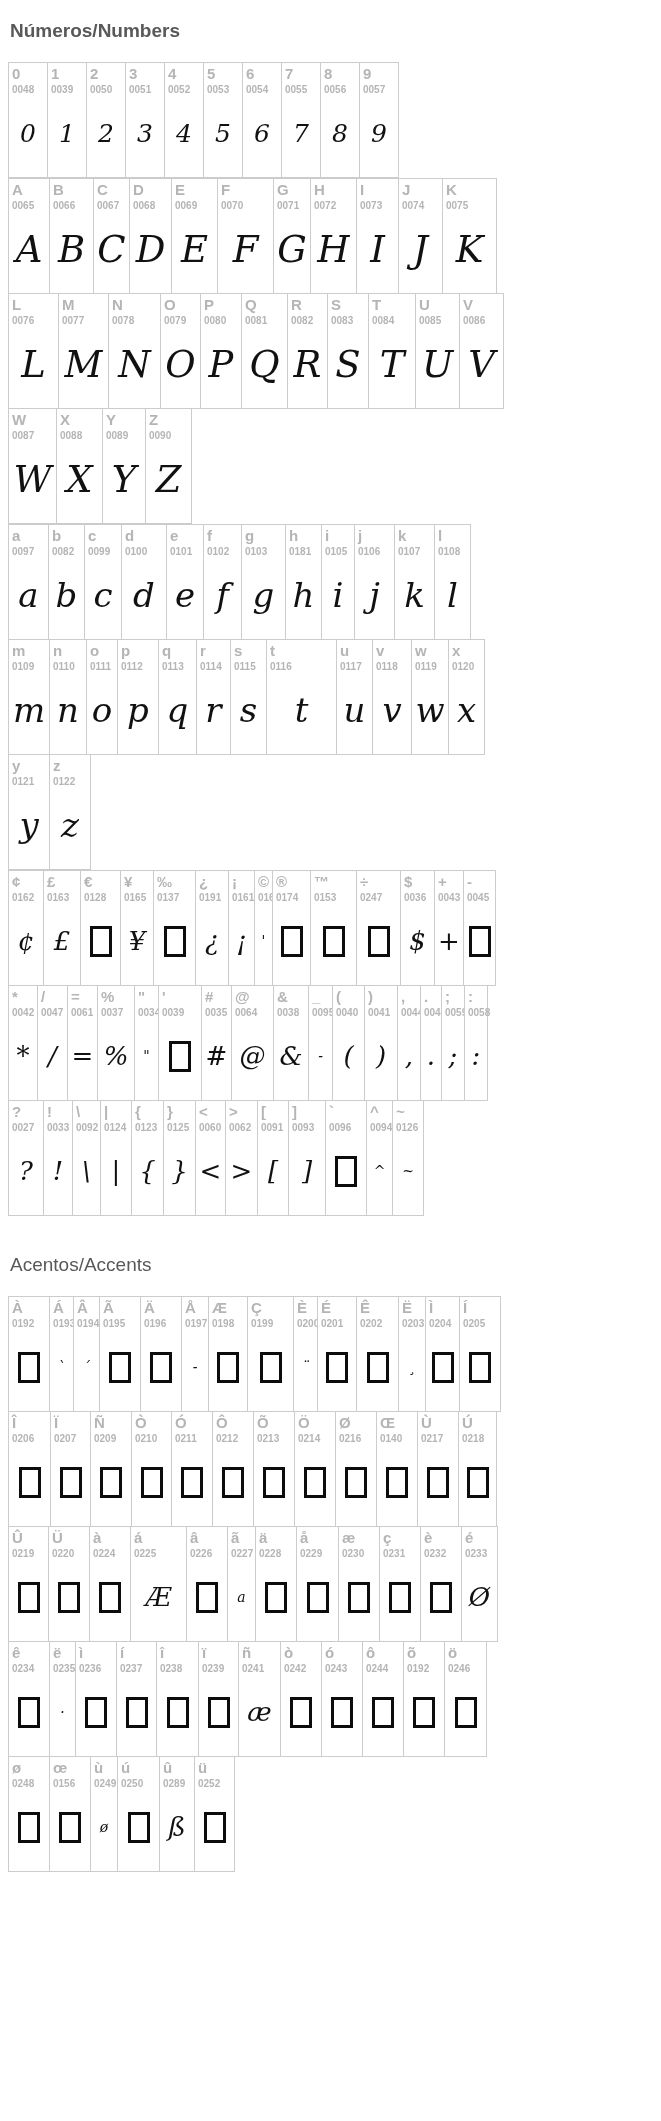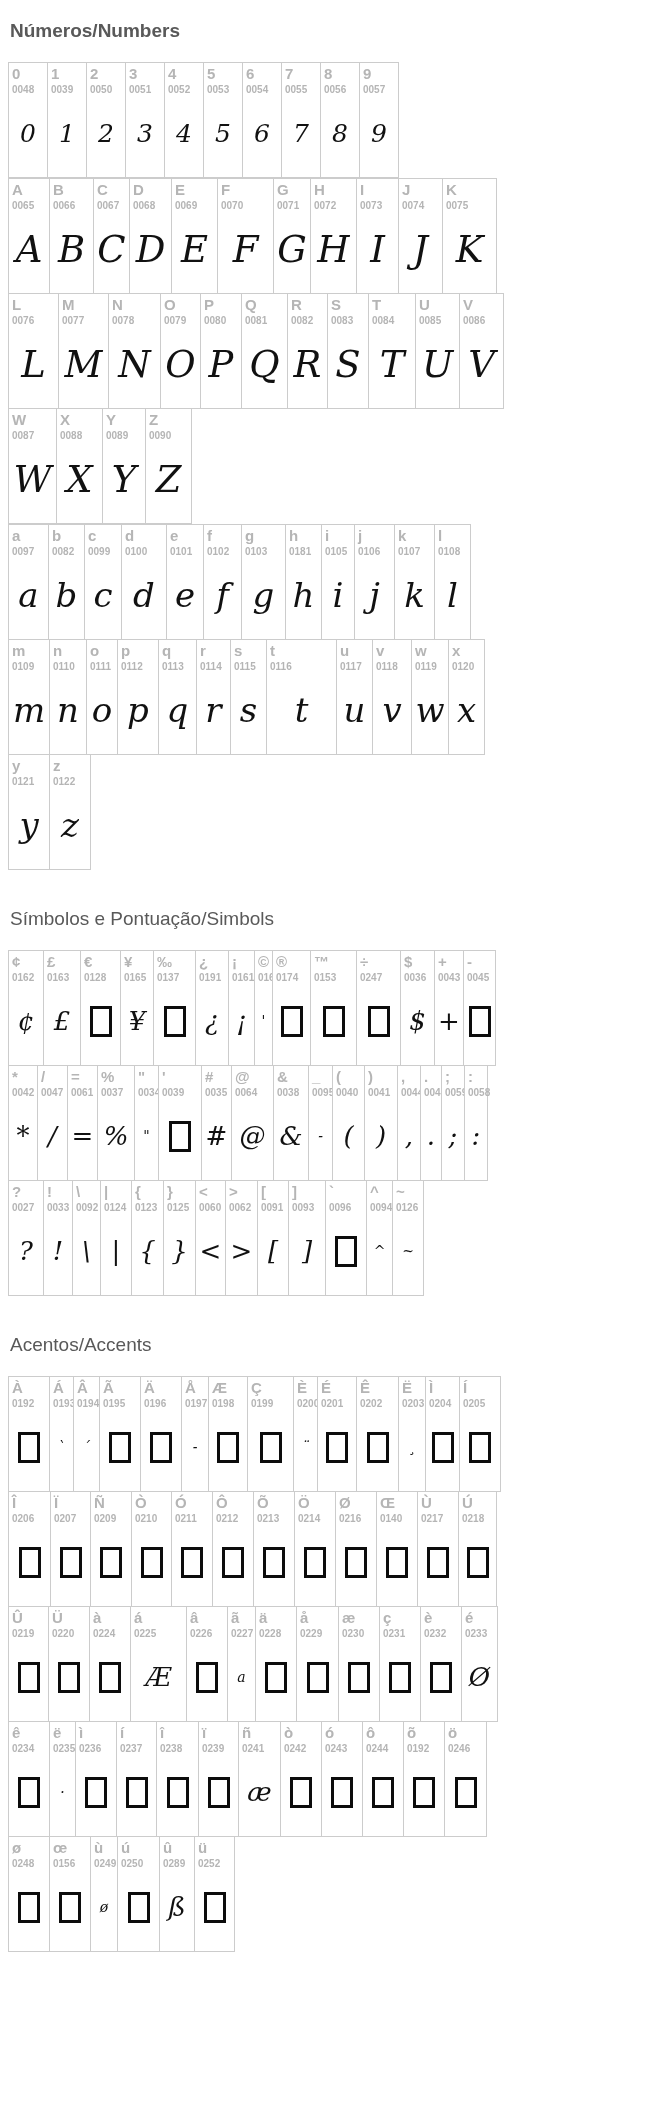--- a/index.html
+++ b/index.html
@@ -352,21 +352,20 @@
           <div class="glyph">y</div>
         </div>
         <div class="cell" style="width: 42px;">
           <div class="cell-label">z</div>
           <div class="cell-code">0122</div>
           <div class="glyph">z</div>
         </div>
       </div>
     </section>
     <section class="sec sec-3">
-      <h2 class="sec-title">Símbolos e Pontuação/Simbols</h2>
       <div class="row">
         <div class="cell" style="width: 36px;">
           <div class="cell-label">¢</div>
           <div class="cell-code">0162</div>
           <div class="glyph">¢</div>
         </div>
         <div class="cell" style="width: 38px;">
           <div class="cell-label">£</div>
           <div class="cell-code">0163</div>
           <div class="glyph">£</div>

